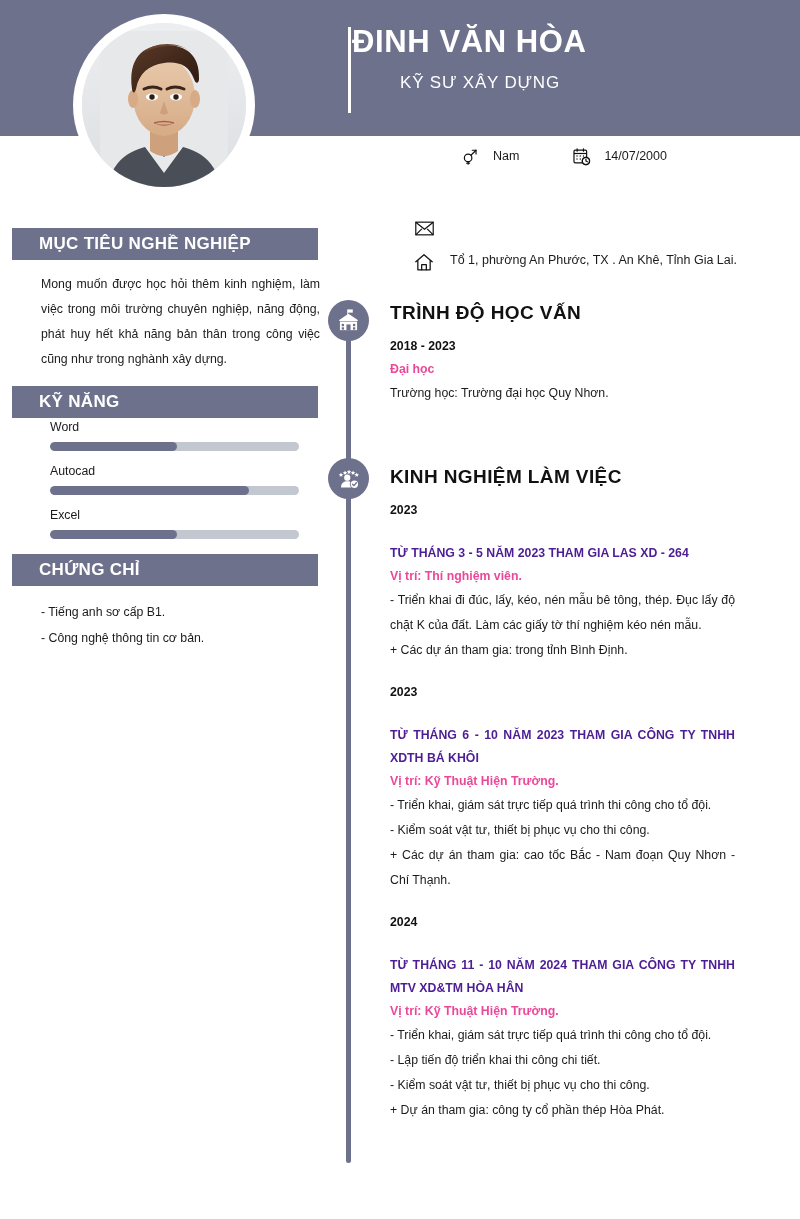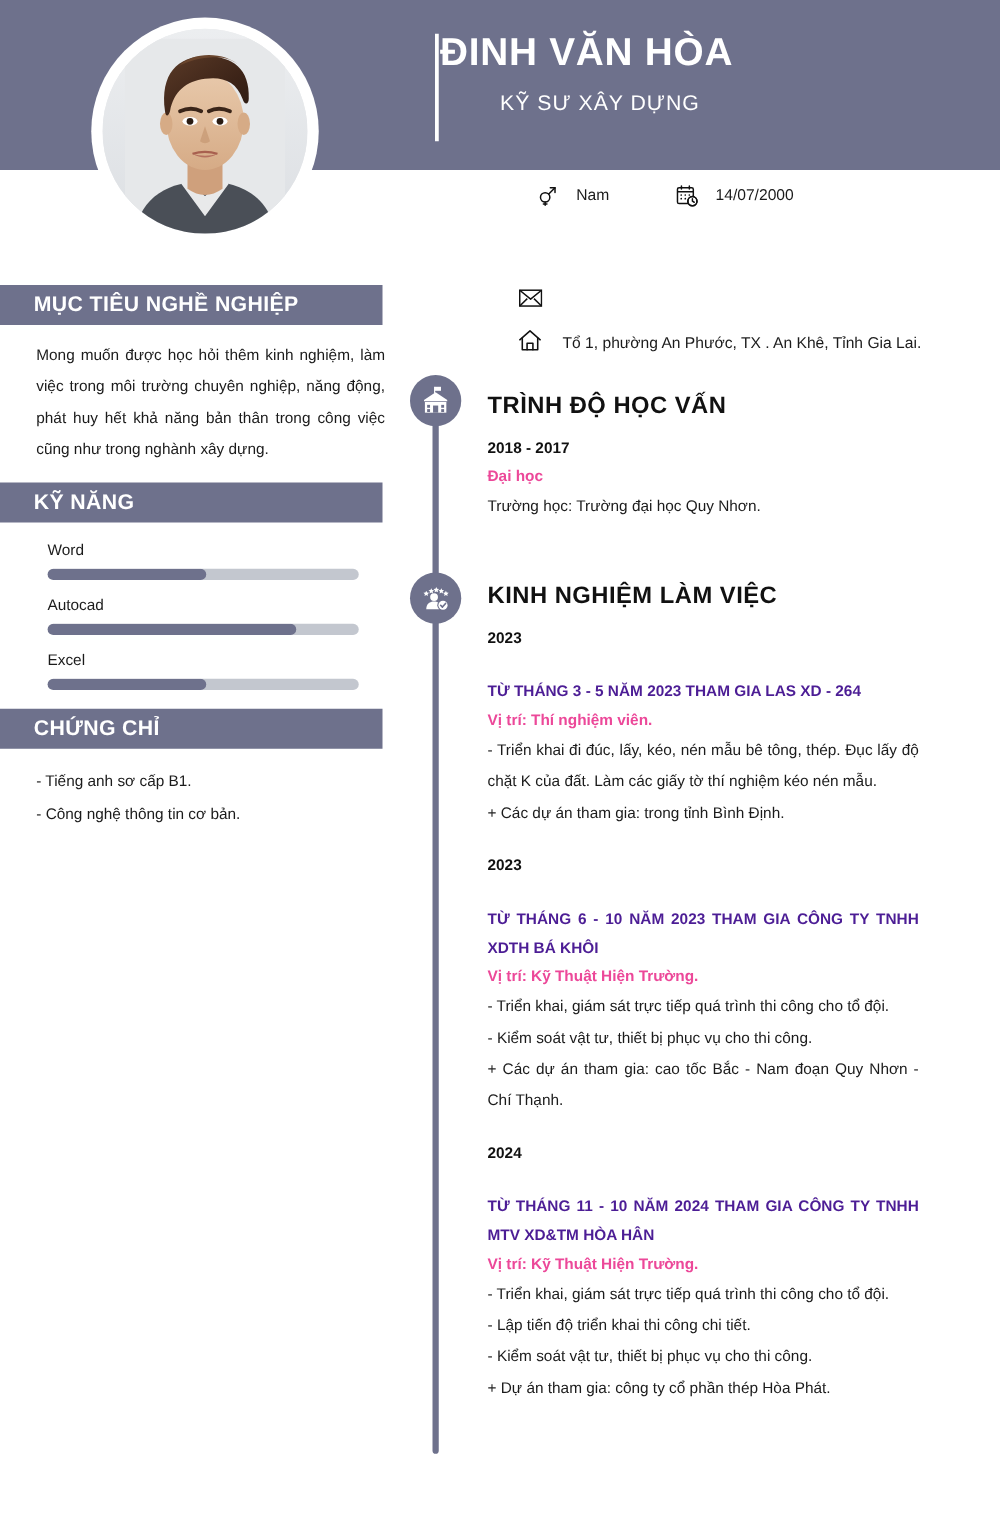--- a/index.html
+++ b/index.html
@@ -68,21 +68,21 @@
     border-radius: 50%;
     overflow: hidden;
     position: relative;
     background: #e9eaec;
   }
   .avatar-photo svg { display: block; width: 100%; height: 100%; }
 
   
   .left-col {
     position: absolute;
-    left: 0; top: 228px;
+    left: 12px; top: 228px;
     width: 320px;
   }
   .sec-bar {
     width: 306px;
     height: 32px;
     background: #6e718c;
     display: flex;
     align-items: center;
     padding-left: 27px;
   }
@@ -96,21 +96,21 @@
   .objective-text {
     margin: 12px 16px 0 29px;
     width: 279px;
     font-size: 12.3px;
     line-height: 25px;
     color: #1b1b1b;
     text-align: justify;
     text-justify: inter-word;
   }
 
-  .skills-wrap { margin-top: 13px; padding: 0 27px 0 38px; }
+  .skills-wrap { padding: 0 27px 0 38px; }
   .skill { margin-bottom: 11px; }
   .skill:last-child { margin-bottom: 0; }
   .skill-label {
     font-size: 12.3px;
     color: #1b1b1b;
     line-height: 19px;
     margin-bottom: 5px;
   }
   .bar-track {
     width: 249px;
@@ -127,21 +127,21 @@
 
   .cert-list { margin: 13px 16px 0 29px; }
   .cert-item {
     font-size: 12.3px;
     line-height: 26px;
     color: #1b1b1b;
   }
 
   .meta-row {
     position: absolute;
-    left: 428px; top: 146px;
+    left: 460px; top: 146px;
     display: flex;
     align-items: center;
     gap: 2px;
   }
   .meta-item { display: flex; align-items: center; }
   .meta-icon {
     width: 20px; height: 20px;
     display: flex; align-items: center; justify-content: center;
   }
   .meta-icon svg { display: block; }
@@ -153,21 +153,21 @@
     white-space: nowrap;
   }
   .meta-gap { width: 48px; }
 
   .contact-block {
     position: absolute;
     left: 412px; top: 216px;
   }
   .contact-row {
     display: flex;
-    align-items: flex-end;
+    align-items: flex-start;
     height: 34px;
   }
   .contact-icon {
     width: 24px; height: 24px;
     display: flex; align-items: center; justify-content: center;
   }
   .contact-text {
     font-size: 12.5px;
     color: #1b1b1b;
     margin-left: 14px;
@@ -428,24 +428,24 @@
         <path d="M23.2 7.4 l0.75 1.6 1.75 0.22 -1.3 1.2 0.34 1.72 -1.54 -0.85 -1.54 0.85 0.34 -1.72 -1.3 -1.2 1.75 -0.22 Z"></path>
       </g>
       <circle cx="12.6" cy="13.1" r="3.5"></circle>
       <path d="M5.6 24 C5.6 18.8 8.9 17 12.6 17 C16.3 17 19.6 18.8 19.6 24 Z"></path>
       <circle cx="20.6" cy="20.4" r="5.1" fill="#6e718c"></circle>
       <circle cx="20.6" cy="20.4" r="4.1" fill="#ffffff"></circle>
       <path d="M18.5 20.4 L20.1 22.0 L22.9 18.8" stroke="#6e718c" stroke-width="1.5" fill="none" stroke-linecap="round" stroke-linejoin="round"></path>
     </svg>
   </div>
 
-  <div class="sec-block" style="top:312px;">
+  <div class="sec-block" style="top:300px;">
     <div class="sec-title">TRÌNH ĐỘ HỌC VẤN</div>
     <div class="entry">
-      <div class="e-year">2018 - 2017</div>
+      <div class="e-year">2018 - 2023</div>
       <div class="e-role">Đại học</div>
       <div class="e-line nojust">Trường học: Trường đại học Quy Nhơn.</div>
     </div>
   </div>
 
   <div class="sec-block" style="top:464px;">
     <div class="sec-title">KINH NGHIỆM LÀM VIỆC</div>
 
     <div class="entry">
       <div class="e-year">2023</div>

